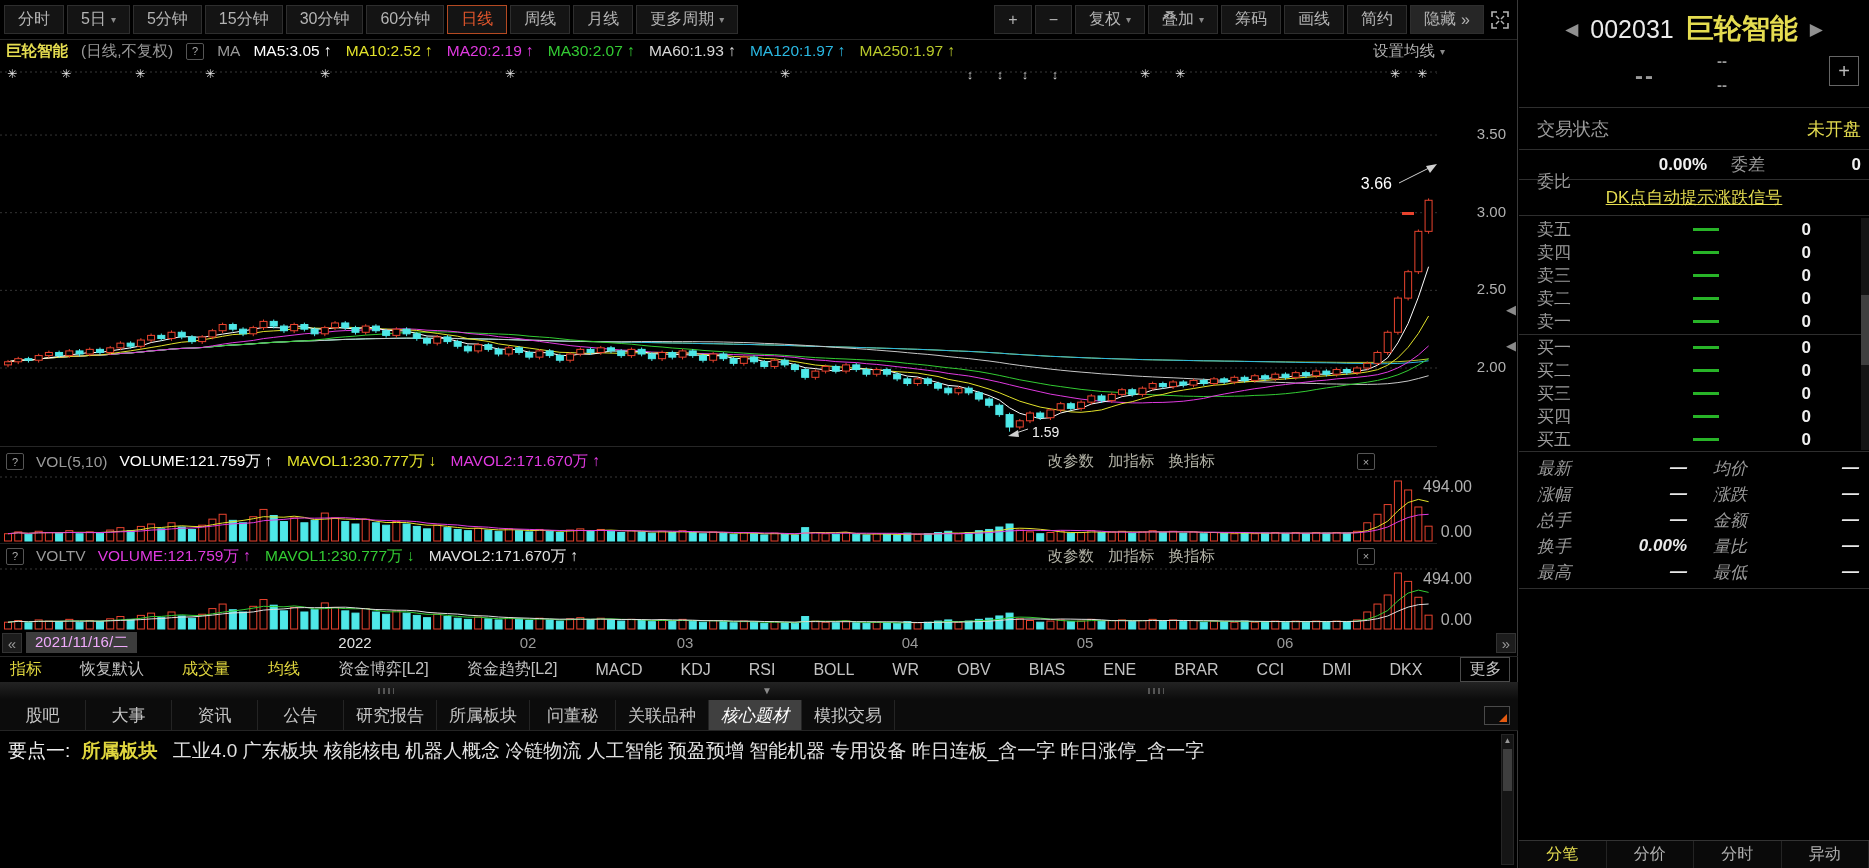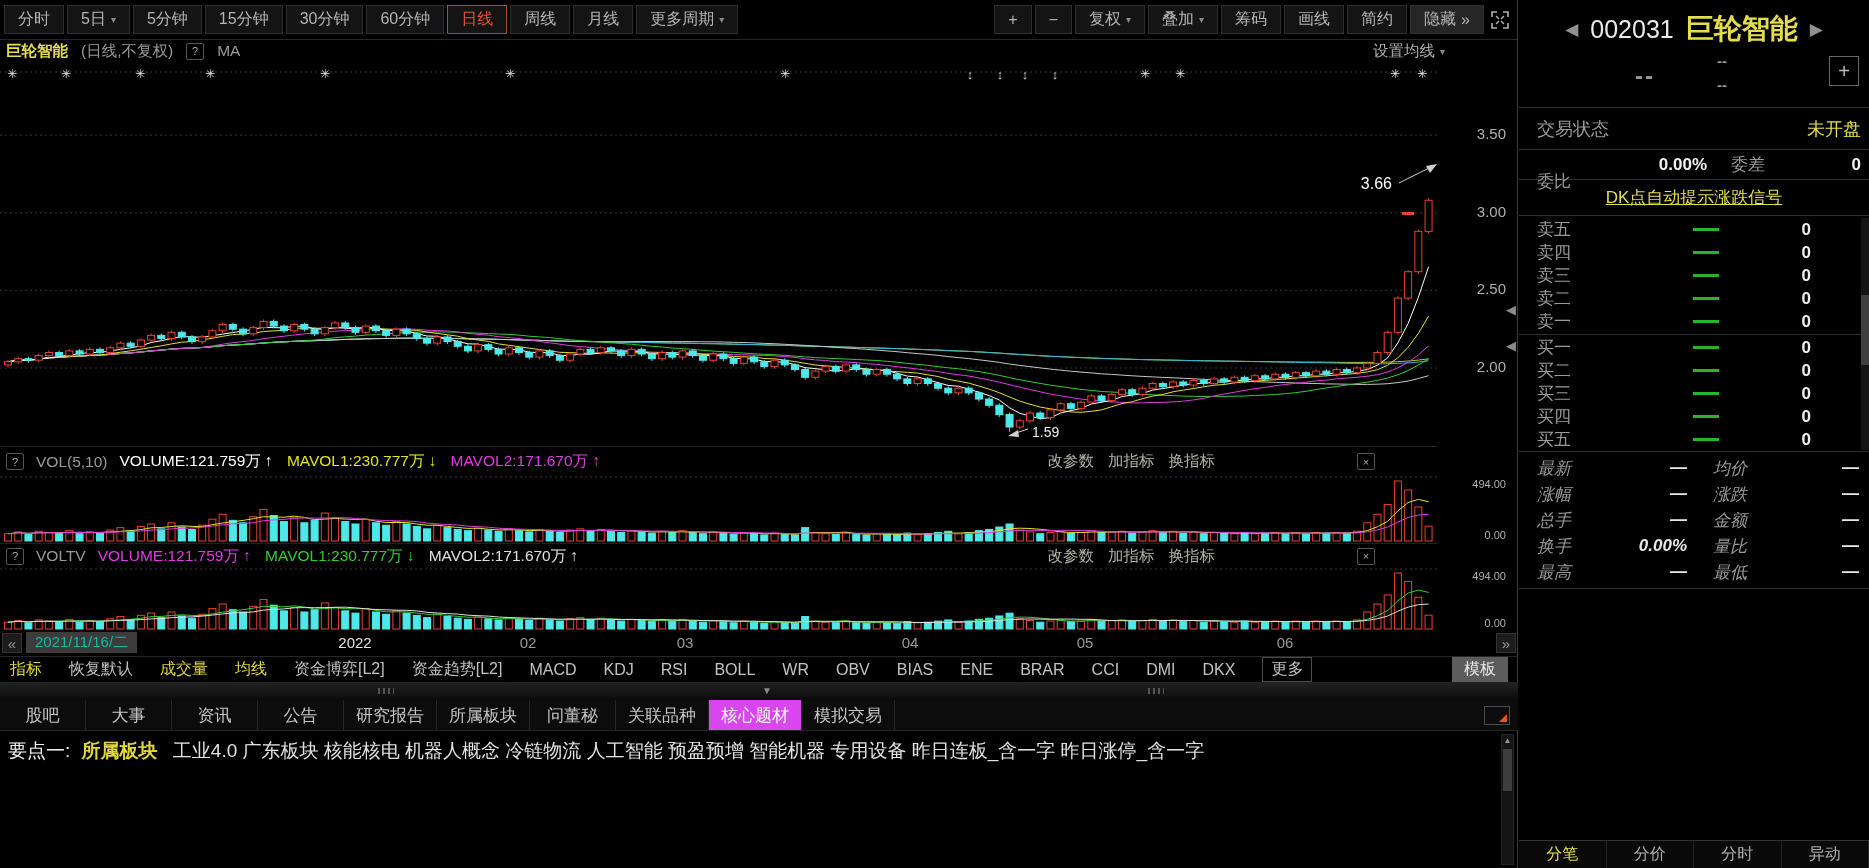--- a/index.html
+++ b/index.html
@@ -27,42 +27,42 @@
   .main-chart{position:absolute;left:0;top:62px;width:1437px;height:384px;}
   .price-axis{position:absolute;left:1437px;top:62px;width:80px;height:384px;}
   .price-tick{position:absolute;right:11px;font-size:15px;color:#b0b0b0;}
   .panel-header{position:absolute;left:0;display:flex;align-items:center;gap:12px;padding-left:6px;font-size:15.5px;box-sizing:border-box;width:1437px;}
   .vol-header{top:446px;height:30px;border-top:1px solid #262626;}
   .voltv-header{top:543px;height:25px;border-top:1px solid #202020;}
   .panel-controls{margin-left:auto;display:flex;align-items:center;gap:14px;color:#b2b2a6;}
   .ctrl-gap{width:118px;}
   .vol-chart{position:absolute;left:0;top:476px;width:1437px;height:67px;}
   .voltv-chart{position:absolute;left:0;top:568px;width:1437px;height:63px;}
-  .vol-axis{position:absolute;left:1437px;width:80px;font-size:11px;color:#b0b0b0;}
+  .vol-axis{position:absolute;left:1403px;width:80px;font-size:16px;color:#b0b0b0;}
   .vol-axis div{position:absolute;right:11px;}
   
   .date-axis{position:absolute;left:0;top:631px;width:1518px;height:25px;font-size:15px;}
   .nav-box{position:absolute;top:2px;width:20px;height:20px;background:#1c1c1c;border:1px solid #333;color:#999;display:flex;align-items:center;justify-content:center;cursor:pointer;box-sizing:border-box;}
-  .date-box{position:absolute;left:26px;top:1px;background:#3c3c3c;color:#14b8a6;padding:1px 9px;cursor:pointer;}
+  .date-box{position:absolute;left:26px;top:1px;background:#3c3c3c;color:#f0abfc;padding:1px 9px;cursor:pointer;}
   .date-tick{position:absolute;top:3px;color:#9a9a9a;transform:translateX(-50%);}
   .date-tick.bright{color:#e2e2e2;}
   
-  .indicator-bar{position:absolute;left:0;top:656px;width:1518px;height:26px;border-top:1px solid #262626;display:flex;align-items:center;padding:0 10px;gap:27px;font-size:16px;color:#c2c2c2;box-sizing:border-box;}
+  .indicator-bar{position:absolute;left:0;top:656px;width:1518px;height:26px;border-top:1px solid #262626;display:flex;align-items:center;padding:0 10px;gap:38px;font-size:16px;color:#c2c2c2;box-sizing:border-box;}
   .ind-item{white-space:nowrap;cursor:pointer;}
   .ind-item.accent{color:#e0d63e;}
   .ind-item.boxed{border:1px solid #4a4a4a;padding:1px 8px;}
   .ind-template{margin-left:auto;background:#5c5c5c;color:#e9e9e9;padding:2px 12px;cursor:pointer;}
   
   .grip-strip{position:absolute;left:0;top:682px;width:1518px;height:18px;background:linear-gradient(180deg,#232323,#0b0b0b);}
   .grip{position:absolute;top:6px;width:16px;height:6px;background:repeating-linear-gradient(90deg,#555 0 2px,transparent 2px 5px);}
   .grip-tri{position:absolute;top:3px;color:#8a8a8a;font-size:10px;}
   
   .tabs-row{position:absolute;left:0;top:700px;width:1518px;height:31px;display:flex;background:#0c0c0c;border-bottom:1px solid #242424;box-sizing:border-box;}
   .tab{min-width:86px;padding:0 12px;display:flex;align-items:center;justify-content:center;font-size:17px;color:#c6c6c6;border-right:1px solid #242424;cursor:pointer;box-sizing:border-box;white-space:nowrap;}
-  .tab.active{background:#d946ef;color:#fff;}
+  .tab.active{background:#404040;color:#fff;font-style:italic;}
   .open-panel-icon{margin-left:auto;margin-right:8px;align-self:center;width:24px;height:17px;border:1px solid #4a4a4a;position:relative;cursor:pointer;}
   .open-panel-icon:after{content:"";position:absolute;right:2px;bottom:2px;border-left:8px solid transparent;border-bottom:8px solid #e55a10;}
   
   .content{position:absolute;left:0;top:731px;width:1518px;height:137px;padding:6px 30px 0 8px;box-sizing:border-box;font-size:19px;line-height:27px;color:#e2e2e2;}
   .pt-label{color:#f0f0f0;}
   .pt-title{color:#e0d63e;font-weight:bold;padding:0 10px 0 6px;}
   .content-scrollbar{position:absolute;right:3px;top:734px;width:13px;height:131px;background:#151515;border:1px solid #262626;box-sizing:border-box;}
   .content-scrollbar .arr{position:absolute;top:1px;left:0;width:100%;text-align:center;font-size:8px;color:#999;}
   .content-scrollbar .thumb{position:absolute;left:1px;top:14px;width:9px;height:42px;background:#3e3e3e;}
   
@@ -194,20 +194,29 @@
           </g>
       </svg>
     </div>
   </div>
 
   <div class="ma-bar">
     <span class="stock-name">巨轮智能</span>
     <span class="subtle">(日线,不复权)</span>
     <span class="help-box">?</span>
     <span class="subtle">MA</span>
+    <span style="display:flex;gap:14px;">
+        <span class="ma-item" style="color: rgb(255, 255, 255);">MA5:3.05 ↑</span>
+        <span class="ma-item" style="color: rgb(226, 226, 42);">MA10:2.52 ↑</span>
+        <span class="ma-item" style="color: rgb(224, 58, 224);">MA20:2.19 ↑</span>
+        <span class="ma-item" style="color: rgb(51, 204, 51);">MA30:2.07 ↑</span>
+        <span class="ma-item" style="color: rgb(216, 216, 216);">MA60:1.93 ↑</span>
+        <span class="ma-item" style="color: rgb(42, 184, 226);">MA120:1.97 ↑</span>
+        <span class="ma-item" style="color: rgb(185, 201, 43);">MA250:1.97 ↑</span>
+      </span>
     <span class="ma-settings">
       <span>设置均线</span>
         <span class="caret">▾</span>
     </span>
   </div>
 
   <svg class="main-chart" width="1437" height="384">
       <line x1="0" y1="10" x2="1437" y2="10" stroke="#383838" stroke-dasharray="2 3"></line>
       <line x1="0" y1="73.04999999999998" x2="1437" y2="73.04999999999998" stroke="#343434" stroke-dasharray="2 3"></line>
       <line x1="0" y1="150.7" x2="1437" y2="150.7" stroke="#343434" stroke-dasharray="2 3"></line>

